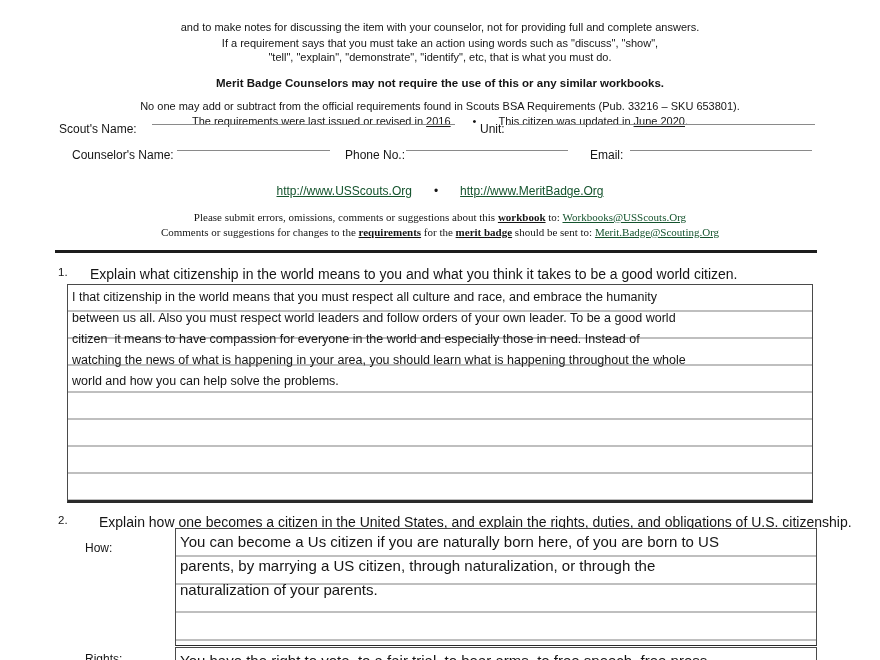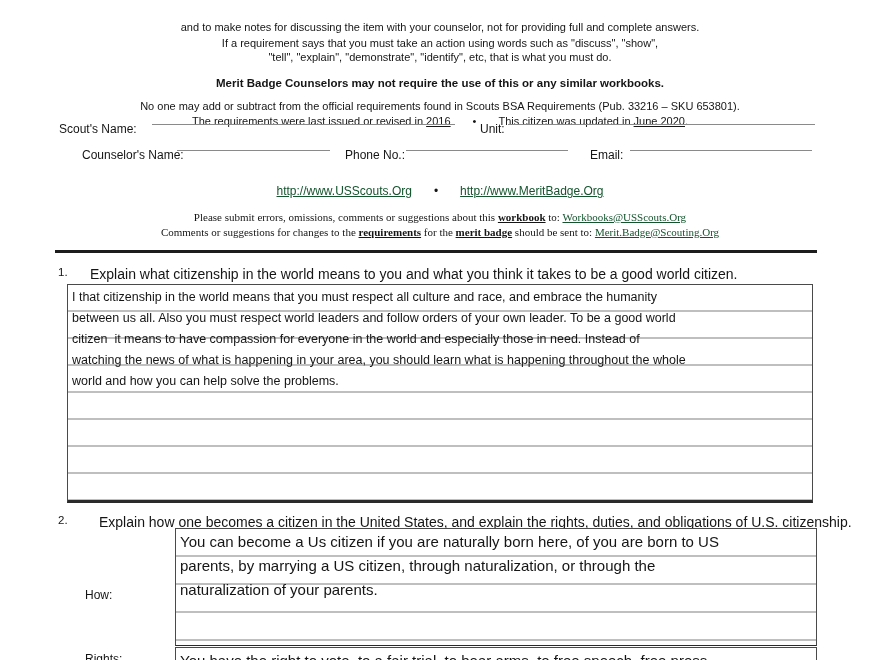--- a/index.html
+++ b/index.html
@@ -48,21 +48,21 @@
   <div class="center small" style="top:71px;">No one may add or subtract from the official requirements found in Scouts BSA Requirements (Pub.  33216 – SKU 653801).</div>
   <div class="center small" style="top:86px;">
     <span>The requirements were last issued or revised in </span><span class="u">2016</span><span class="bullet-gap">•</span><span>This citizen was updated in </span><span class="u">June 2020</span><span>.</span>
   </div>
 
   <div class="abs label" style="left:59px;top:122px;">Scout's Name:</div>
   <div class="abs blank" style="left:152px;top:110px;width:303px;"></div>
   <div class="abs label" style="left:480px;top:122px;">Unit:</div>
   <div class="abs blank" style="left:508px;top:110px;width:307px;"></div>
 
-  <div class="abs label" style="left:82px;top:148px;">Counselor's Name:</div>
+  <div class="abs label" style="left:72px;top:148px;">Counselor's Name:</div>
   <div class="abs blank" style="left:177px;top:136px;width:153px;"></div>
   <div class="abs label" style="left:345px;top:148px;">Phone No.:</div>
   <div class="abs blank" style="left:406px;top:136px;width:162px;"></div>
   <div class="abs label" style="left:590px;top:148px;">Email:</div>
   <div class="abs blank" style="left:630px;top:136px;width:182px;"></div>
 
   <div class="center" style="top:184px;font-size:12px;">
     <span class="link">http://www.USScouts.Org</span><span class="bullet-gap">•</span><span class="link">http://www.MeritBadge.Org</span>
   </div>
 
@@ -83,21 +83,21 @@
       <div class="tline">I that citizenship in the world means that you must respect all culture and race, and embrace the humanity</div>
       <div class="tline">between us all. Also you must respect world leaders and follow orders of your own leader. To be a good world</div>
       <div class="tline">citizen  it means to have compassion for everyone in the world and especially those in need. Instead of</div>
       <div class="tline">watching the news of what is happening in your area, you should learn what is happening throughout the whole</div>
       <div class="tline">world and how you can help solve the problems.</div>
     </div>
 
   <div class="abs item-num" style="left:58px;top:514px;">2.</div>
   <div class="abs item-heading" style="left:90px;top:514px;padding-left:9px;">Explain how one becomes a citizen in the United States, and explain the rights, duties, and obligations of U.S. citizenship.</div>
 
-  <div class="abs label" style="left:85px;top:541px;margin-top:47px;">How:</div>
+  <div class="abs label" style="left:85px;top:541px;">How:</div>
   <div class="abs answer-box wide-rule" style="left:175px;top:528px;width:640px;height:116px;"></div>
   <div class="big-text" style="left:180px;top:530px;width:632px;">
       <div class="tline">You can become a Us citizen if you are naturally born here, of you are born to US</div>
       <div class="tline">parents, by marrying a US citizen, through naturalization, or through the</div>
       <div class="tline">naturalization of your parents.</div>
     </div>
 
   <div class="abs label" style="left:85px;top:652px;">Rights:</div>
   <div class="abs answer-box wide-rule" style="left:175px;top:647px;width:640px;height:40px;"></div>
   <div class="big-text" style="left:180px;top:649px;width:632px;">

